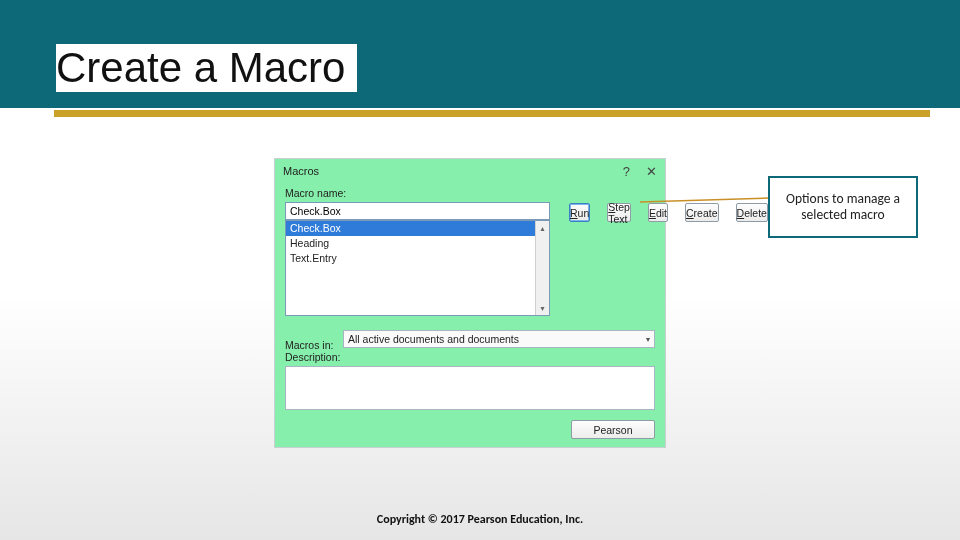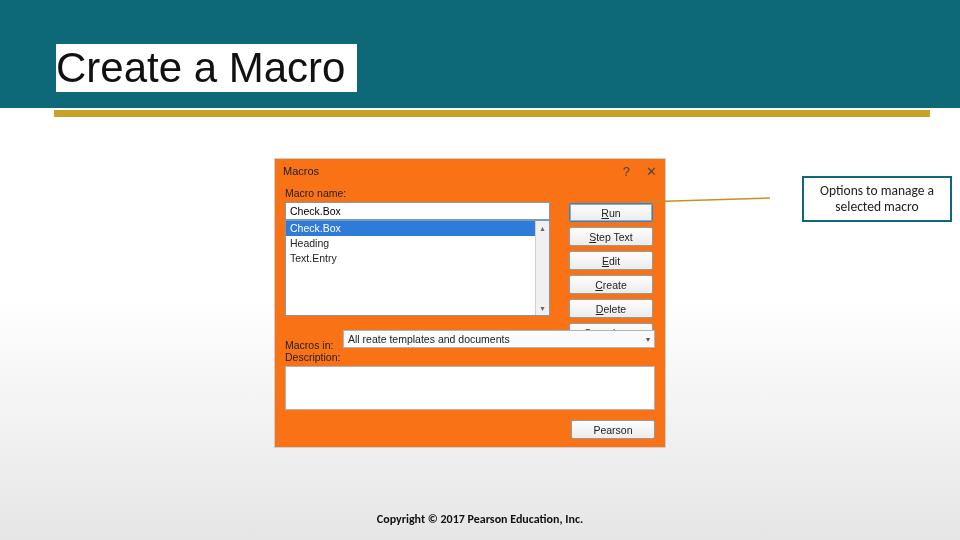--- a/index.html
+++ b/index.html
@@ -9,34 +9,34 @@
   .title-block { position: absolute; top: 0; left: 0; right: 0; }
   .teal-bar { background: #0d6878; height: 108px; position: relative; }
   .title-text { position: absolute; top: 44px; left: 56px; background: #ffffff; font-size: 42px; font-weight: 400; color: #111; padding-right: 12px; }
   .divider-outer { height: 12px; background: #ffffff; border-top: 0; }
   .gold-line { height: 7px; background: #c9a227; margin-left: 54px; margin-right: 30px; margin-top:2px;}
 
   .dialog {
     position: absolute;
     left: 274px; top: 158px;
     width: 392px; height: 290px;
-    background: #f97316;
+    background: #86efac;
     border: 1px solid #c9cfd3;
     font-family: "Segoe UI", Tahoma, sans-serif;
     font-size: 10.5px;
     color: #222;
   }
   .dlg-titlebar { display: flex; align-items: center; justify-content: space-between; height: 24px; padding: 0 8px; }
   .dlg-title { font-size: 11px; }
   .dlg-ctrls { display: flex; gap: 16px; align-items: center; color: #444; font-size: 13px; }
   .dlg-body { padding: 4px 10px 8px 10px; position: relative; height: calc(100% - 24px); }
 
   .dlg-label { font-size: 10.5px; margin-bottom: 3px; display:block;}
   .left-col { position: absolute; left: 10px; top: 4px; width: 265px; }
-  .right-col { position: absolute; right: 10px; top: 20px; width: 86px; display: flex; flex-direction: column; gap: 5px; }
+  .right-col { position: absolute; right: 10px; top: 20px; width: 86px; display: flex; flex-direction: row; gap: 17px; }
 
   .name-input { width: 100%; height: 18px; border: 1px solid #7a9ab8; background: #fff; padding: 0 4px; font-size: 10.5px; }
   .listbox { width: 100%; height: 96px; border: 1px solid #7a9ab8; background: #fff; overflow: hidden; position: relative; }
   .listbox .item { padding: 1px 4px; font-size: 10.5px; line-height: 13px; }
   .listbox .item.selected { background: #1e90ff; background: #2f7bd9; color: #fff; }
   .listbox .scroll { position:absolute; right:0; top:0; bottom:0; width:14px; background:#f0f0f0; border-left:1px solid #d0d0d0;}
   .listbox .scroll .arrow{height:14px; display:flex;align-items:center;justify-content:center; font-size:8px; color:#666;}
   .listbox .scroll .arrow:last-child{position:absolute; bottom:0; left:0; right:0;}
 
   .macrosin-row { position: absolute; left: 10px; top: 144px; width: 370px; display:flex; align-items:center; gap:6px;}
@@ -47,25 +47,25 @@
   .desc-label { position:absolute; left:10px; top:168px; font-size:10.5px;}
   .desc-box { position:absolute; left:10px; top:183px; width:370px; height:44px; border:1px solid #a9b6c2; background:#fff;}
 
   .cancel-row { position:absolute; right:10px; bottom:8px; }
   .wbtn { width:84px; height:19px; border:1px solid #8f9ba5; background:linear-gradient(#fdfdfd,#ececec); font-size:10.5px; display:flex; align-items:center; justify-content:center; border-radius:2px; }
   .wbtn.default { border-color:#3b7fc4; box-shadow:0 0 0 1px #7ab3e8 inset;}
   .wbtn .ul { text-decoration: underline; }
 
   .callout {
     position:absolute; left:768px; top:176px;
-    width:150px; height:46px;
+    width:150px; height:62px;
     background:#ffffff; border:2px solid #0d6878;
     display:flex; align-items:center; justify-content:center;
     text-align:center; font-family: Calibri, Arial, sans-serif;
-    font-size:13.5px; line-height:16px; color:#222;margin-left:34px;
+    font-size:13.5px; line-height:16px; color:#222;
   }
   .callout-line {
     position:absolute; pointer-events:none;
   }
 
   .footer { position:absolute; bottom:14px; left:0; right:0; text-align:center; font-size:12px; font-weight:700; color:#111; font-family: Calibri, Arial, sans-serif;}
 </style>
 </head>
 <body>
 
@@ -119,21 +119,21 @@
           <span><span class="ul">D</span><span>elete</span></span>
         </div>
       <div class="wbtn">
           <span><span>Organi</span><span class="ul">z</span><span>er...</span></span>
         </div>
     </div>
 
     <div class="macrosin-row">
       <span class="lbl">Macros in:</span>
       <div class="select">
-        <span>All reate templates and documents</span>
+        <span>All active documents and documents</span>
         <span class="chev">▾</span>
       </div>
     </div>
 
     <span class="desc-label">Description:</span>
     <div class="desc-box"></div>
 
     <div class="cancel-row">
       <div class="wbtn">
           <span>Pearson</span>

